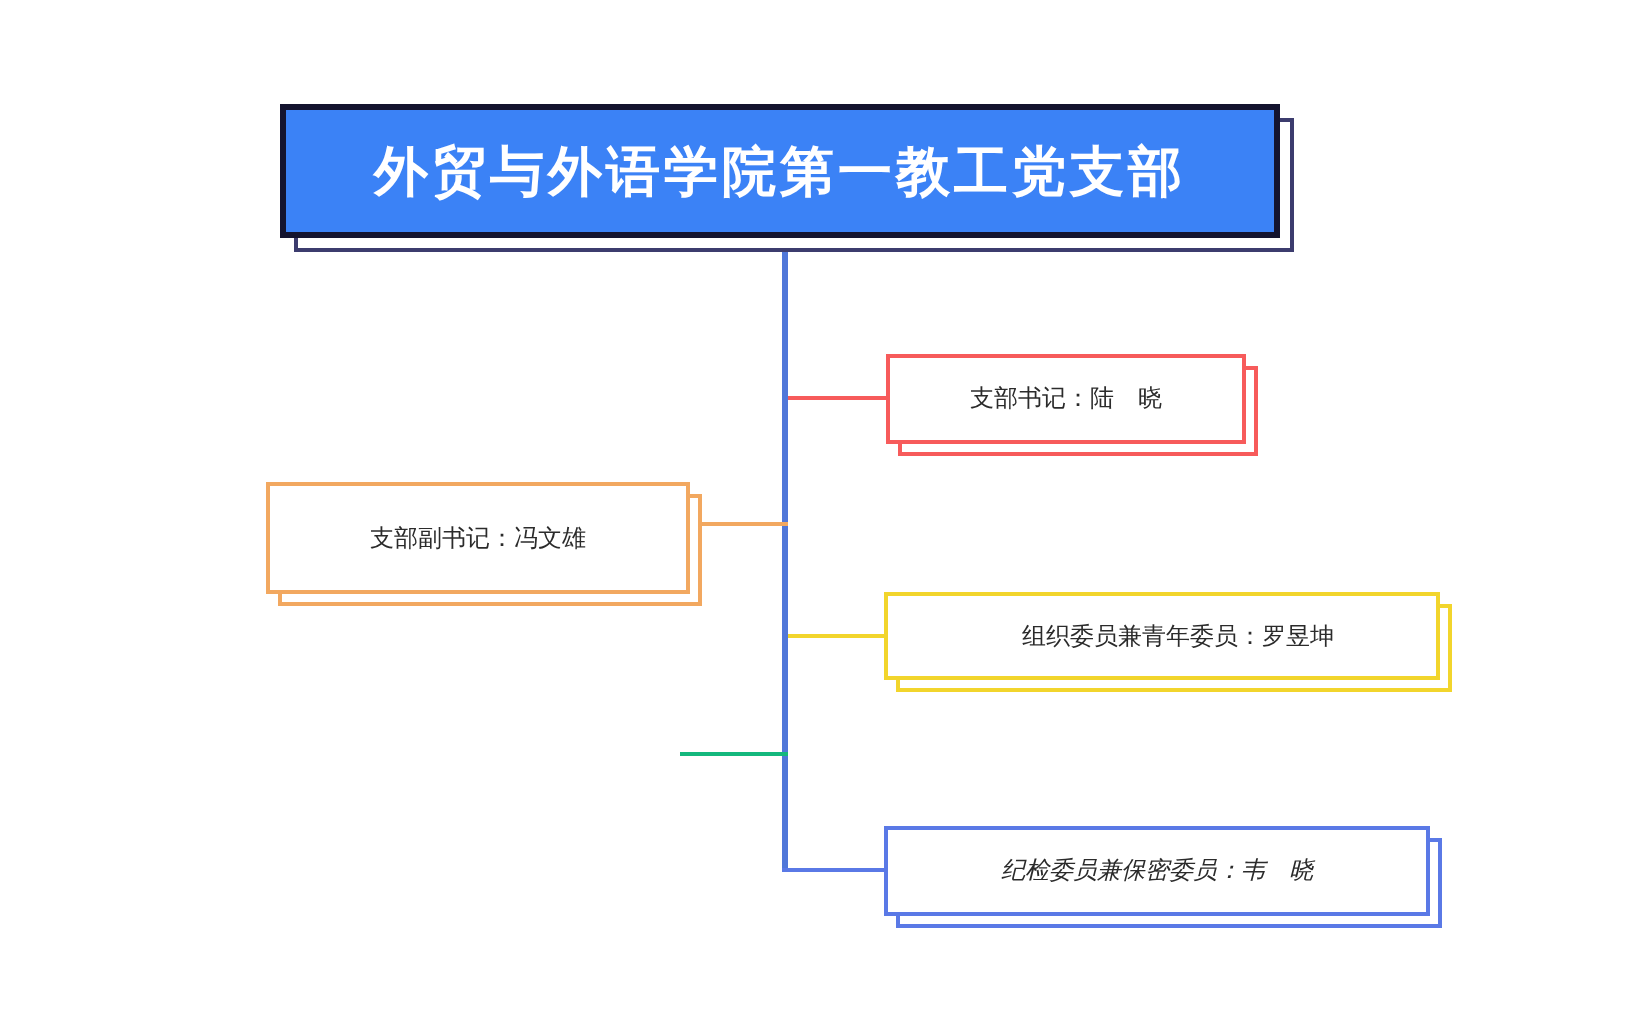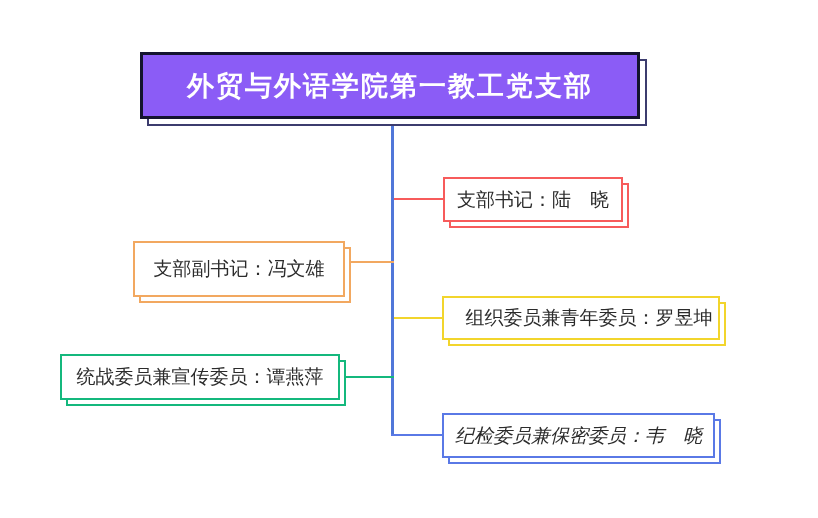--- a/index.html
+++ b/index.html
@@ -32,21 +32,21 @@
   }
   .node-box {
     position: absolute;
     left: 0; top: 0; right: 0; bottom: 0;
     border: 2px solid;
     background: #ffffff;
     box-sizing: border-box;
     display: flex;
     align-items: center;
     justify-content: center;
-    font-size: 19px;
+    font-size: 12px;
     color: #2b2b2b;
     white-space: nowrap;
     cursor: default;
   }
 
   
   .root-wrap { left: 140px; top: 52px; width: 500px; height: 67px; }
   .root-wrap .node-shadow { left: 7px; top: 7px; right: -7px; bottom: -7px; }
   .root-wrap .node-box {
     border-width: 3px;
@@ -70,21 +70,21 @@
 
   <div class="line trunk" style="background: rgb(80, 119, 217);"></div>
   <div class="line c-red" style="background: rgb(247, 91, 91);"></div>
   <div class="line c-orange" style="background: rgb(242, 168, 96);"></div>
   <div class="line c-yellow" style="background: rgb(242, 213, 44);"></div>
   <div class="line c-green" style="background: rgb(20, 184, 125);"></div>
   <div class="line c-blue" style="background: rgb(90, 121, 230);"></div>
 
   <div class="node-wrap root-wrap">
     <div class="node-shadow" style="border-color: rgb(60, 60, 110);"></div>
-    <div class="node-box" style="background: #8b5cf6; border-color: rgb(20, 20, 47); color: rgb(255, 255, 255);">
+    <div class="node-box" style="background: #3b82f6; border-color: rgb(20, 20, 47); color: rgb(255, 255, 255);">
       <span>外贸与外语学院第一教工党支部</span>
     </div>
   </div>
 
   <div class="node-wrap n1">
     <div class="node-shadow" style="border-color: rgb(247, 91, 91);"></div>
     <div class="node-box" style="border-color: rgb(247, 91, 91); color: rgb(43, 43, 43);">
       <span>支部书记：陆　晓</span>
     </div>
   </div>
@@ -96,26 +96,20 @@
     </div>
   </div>
 
   <div class="node-wrap n3">
     <div class="node-shadow" style="border-color: rgb(242, 213, 44);"></div>
     <div class="node-box" style="border-color: rgb(242, 213, 44); color: rgb(43, 43, 43); padding-left: 16px;">
       <span>组织委员兼青年委员：罗昱坤</span>
     </div>
   </div>
 
-  <div class="node-wrap n4">
-    <div class="node-shadow" style="border-color: rgb(20, 184, 125);"></div>
-    <div class="node-box" style="border-color: rgb(20, 184, 125); color: rgb(43, 43, 43);">
-      <span>统战委员兼宣传委员：谭燕萍</span>
-    </div>
-  </div>
 
   <div class="node-wrap n5">
     <div class="node-shadow" style="border-color: rgb(90, 121, 230);"></div>
     <div class="node-box" style="border-color: rgb(90, 121, 230); color: rgb(43, 43, 43); font-style: italic;">
       <span>纪检委员兼保密委员：韦　晓</span>
     </div>
   </div>
 
 </div>
 

